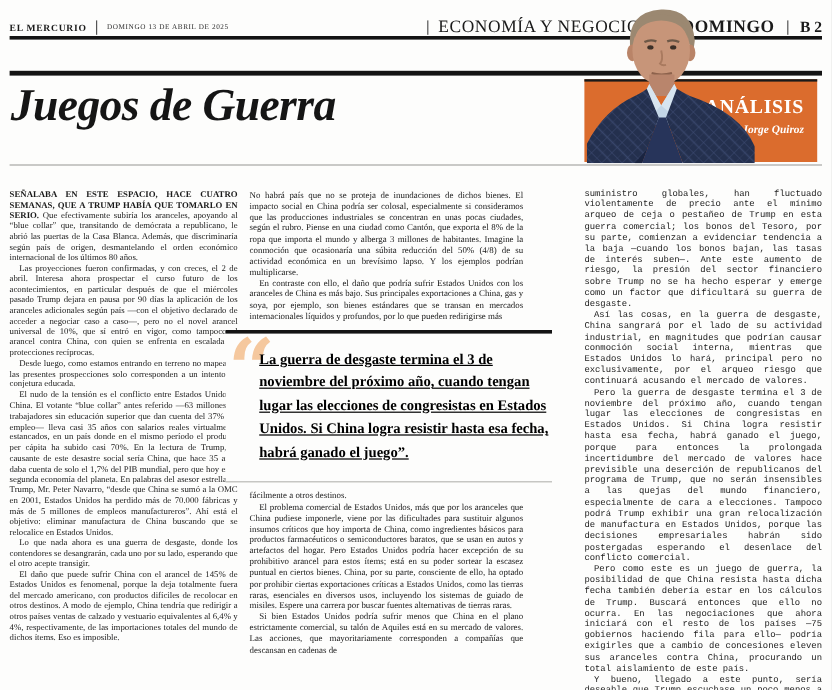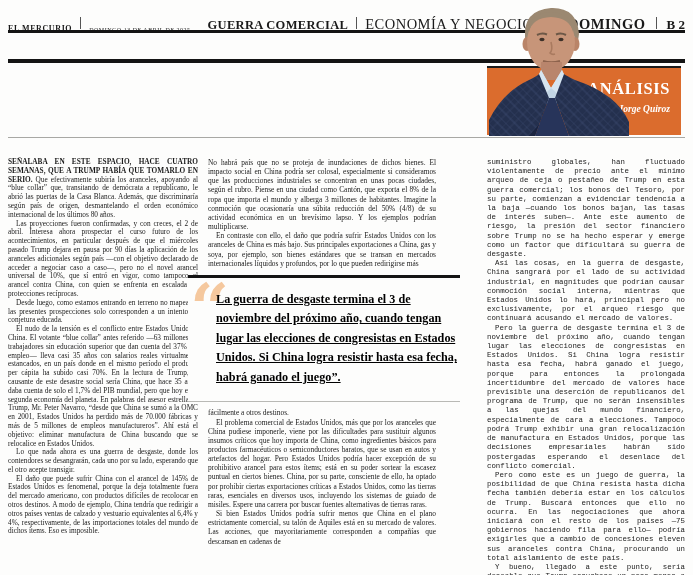--- a/index.html
+++ b/index.html
@@ -4,21 +4,21 @@
 <style>
   html,body { margin:0; padding:0; background:#e8e8e6; }
   .page {
     position:relative; width:693px; height:575px; margin:0 auto;
     background:#fdfdfc; overflow:hidden;
     font-family:"Liberation Serif", serif; color:#1a1a1a;
   }
   
   .masthead {
     position:absolute; top:13px; left:8px; right:8px; height:20px;
-    display:flex; align-items:flex-end;
+    display:flex; align-items:center;
   }
   .brand { font-weight:bold; font-size:8px; letter-spacing:.6px; }
   .vbar  { display:inline-block; width:1px; height:12px; background:#555; align-self:center; }
   .mdate { font-size:6px; letter-spacing:.5px; color:#2a2a2a; }
   .kicker { font-weight:bold; font-size:12.5px; letter-spacing:.3px; }
   .section { font-size:14.5px; letter-spacing:.5px; }
   .section-day { font-size:14.5px; font-weight:bold; letter-spacing:.5px; }
   .pageno { font-size:13px; font-weight:bold; } .gap8{width:8px;} .gap10{width:10px;} .gap26{width:26px;}
   .spacer{flex:1;}
   .rule-a { position:absolute; top:30px; left:8px; right:8px; height:3px; background:#141414; }
@@ -74,36 +74,36 @@
 
 <div class="page">
 
   <div class="masthead">
     <span class="brand">EL MERCURIO</span>
     <span class="gap8"></span>
     <span class="vbar"></span>
     <span class="gap8"></span>
     <span class="mdate">DOMINGO 13 DE ABRIL DE 2025</span>
     <span class="spacer"></span>
-    <span class="kicker">GUERRA COMERCIAL</span>
     <span class="gap8"></span>
     <span class="vbar"></span>
     <span class="gap8"></span>
     <span class="section">ECONOMÍA Y NEGOCIOS</span>
     <span class="gap26"></span>
     <span class="section-day">DOMINGO</span>
     <span class="gap10"></span>
     <span class="vbar"></span>
     <span class="gap10"></span>
     <span class="pageno">B 2</span>
   </div>
 
   <div class="rule-a"></div>
   <div class="rule-b"></div>
 
+  <div class="headline">Juegos de Guerra</div>
 
   <div class="analysis-box">
     <div class="analysis-label">ANÁLISIS</div>
     <div class="analysis-author">Jorge Quiroz</div>
   </div>
 
   <div class="author-photo">
     <svg width="140" height="132" viewBox="0 0 140 132">
       <defs>
         <pattern id="chk" width="12" height="12" patternUnits="userSpaceOnUse" patternTransform="rotate(45)">

